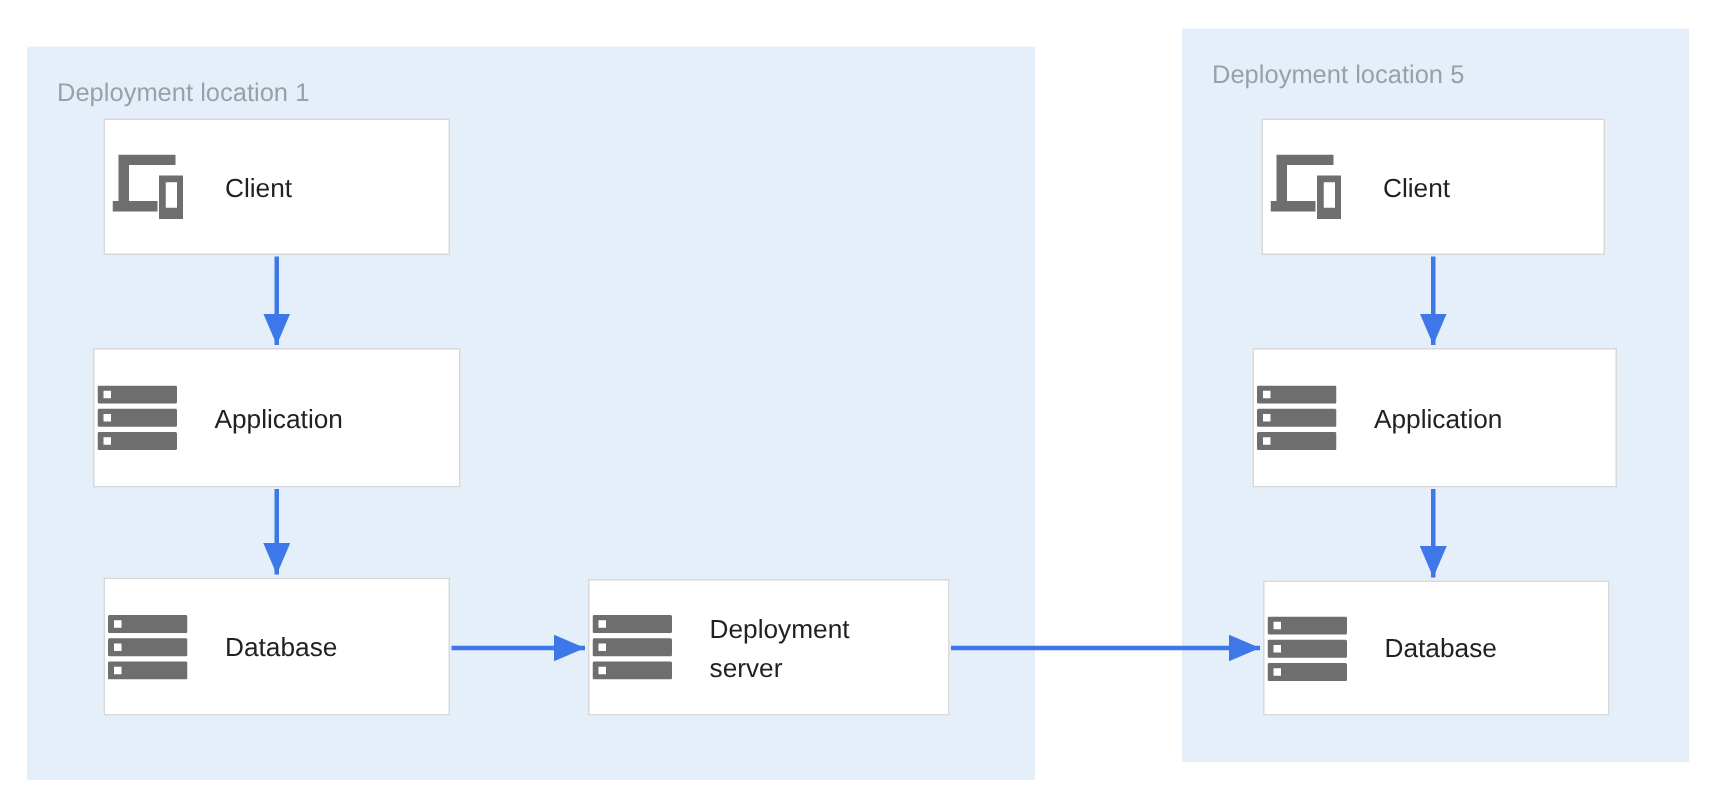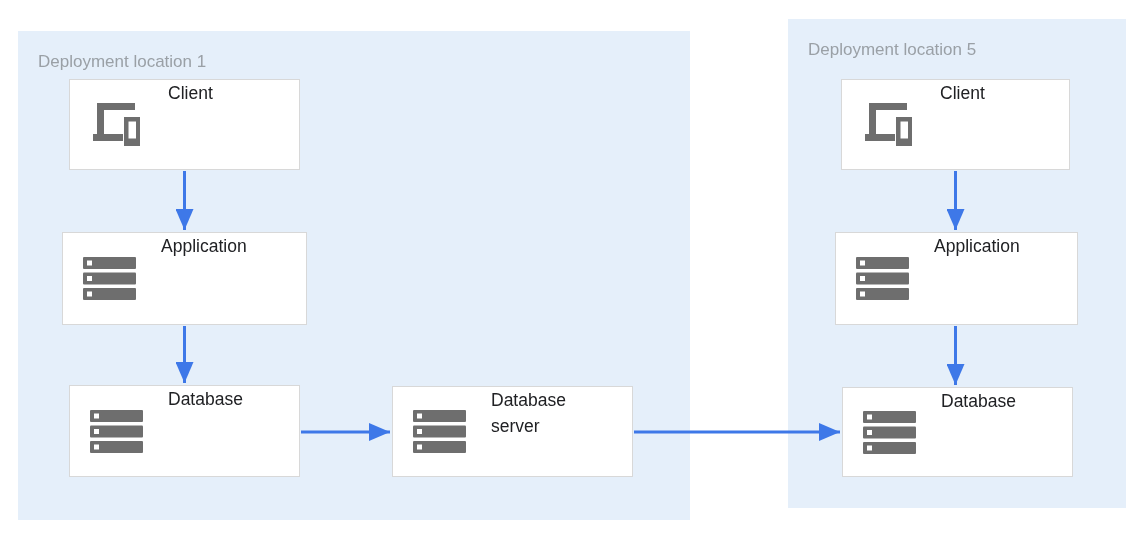--- a/index.html
+++ b/index.html
@@ -31,22 +31,21 @@
     white-space:nowrap;
   }
   .edges{position:absolute;left:0;top:0;pointer-events:none;}
   .edges line{stroke:var(--arrow);stroke-width:3;}
   .edges .head{fill:var(--arrow);}
   .node{
     position:absolute;
     background:var(--node-bg);
     border:1px solid var(--node-border);
     box-sizing:border-box;
-    display:flex;
-    padding-left:18px;
+    display:flex;align-items:center;
   }
   .node .icon{
     width:56px;flex:0 0 56px;
     display:flex;align-items:center;justify-content:center;
   }
   .node .icon svg{display:block;fill:var(--icon);}
   .node-label{
     margin-left:24px;
     font-size:17.5px;color:var(--node-label);
     line-height:26px;
@@ -129,21 +128,21 @@
     <span class="icon">
       <svg width="53" height="43" viewBox="0 0 53 43">
         <rect x="0" y="0" width="53" height="12" rx="1"></rect>
         <rect x="0" y="15.5" width="53" height="12" rx="1"></rect>
         <rect x="0" y="31" width="53" height="12" rx="1"></rect>
         <rect x="4" y="3.5" width="5" height="5" fill="#FFFFFF"></rect>
         <rect x="4" y="19" width="5" height="5" fill="#FFFFFF"></rect>
         <rect x="4" y="34.5" width="5" height="5" fill="#FFFFFF"></rect>
       </svg>
     </span>
-    <span class="node-label wrap">Database server</span>
+    <span class="node-label wrap">Deployment server</span>
   </div>
 
   <div class="node n-client2">
     <span class="icon">
       <svg width="47" height="43" viewBox="0 0 47 43">
         <path d="M4,0 h38 v7 h-31 v24 h-7 z"></path>
         <rect x="0" y="31" width="30" height="7"></rect>
         <path fill-rule="evenodd" d="M31,14 h16 v29 h-16 z M35.5,18.5 h7.5 v17 h-7.5 z"></path>
       </svg>
     </span>

